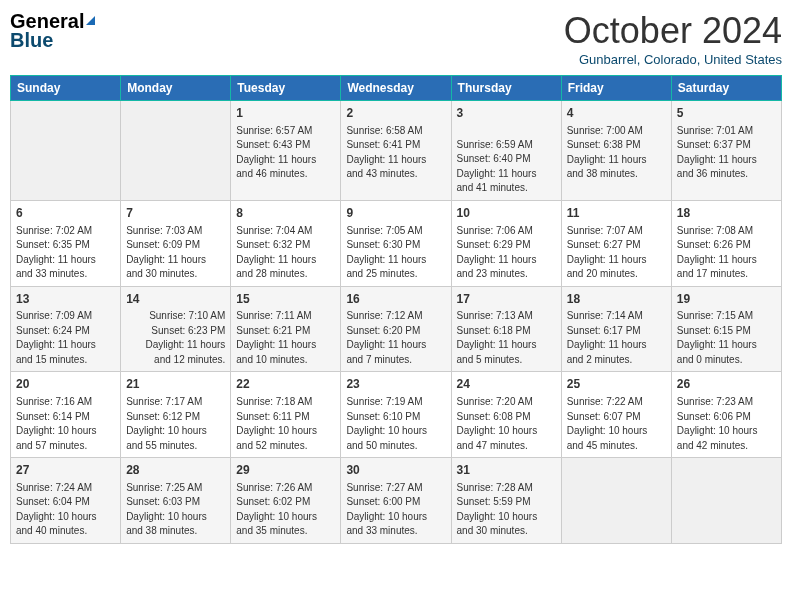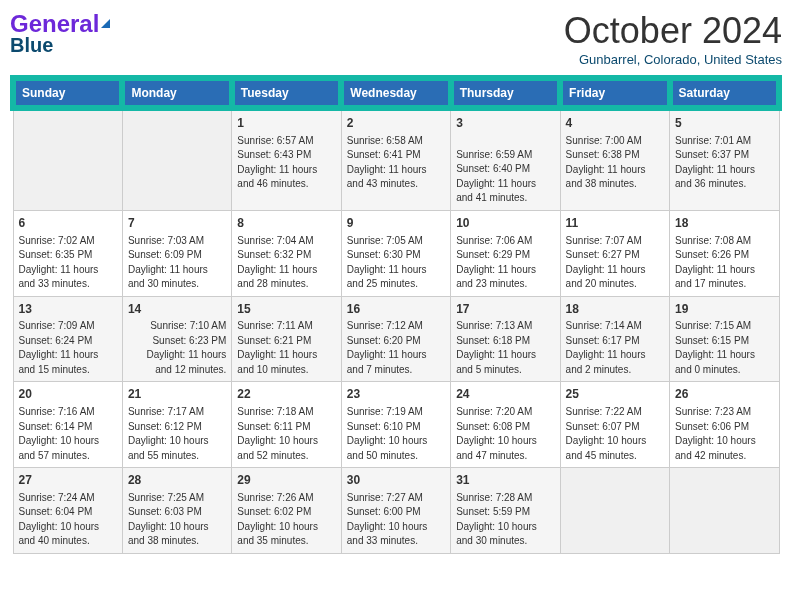--- a/index.html
+++ b/index.html
@@ -36,21 +36,21 @@
       border-collapse: collapse;
       font-size: 11px;
     }
     thead th {
       background-color: #2a6db5;
       color: #fff;
       text-align: left;
       padding: 5px 6px;
       font-size: 12px;
       font-weight: bold;
-      border: 6px solid #14b8a6;
+      border: 1px solid #14b8a6;
     }
     tbody td {
       border: 1px solid #ccc;
       vertical-align: top;
       padding: 4px 5px;
       height: 80px;
       width: calc(100% / 7);
       color: #333;
       line-height: 1.4;
     }
@@ -68,21 +68,21 @@
       line-height: 1.45;
     }
     .empty-cell { background-color: #f0f0f0 !important; }
   </style>
 </head>
 <body>
 
 <div class="header">
   <div class="logo">
     <div style="display:flex;align-items:center;">
-      <span style="font-size:24px;font-weight:bold;color:#6d28d9;">General</span>
+      <span style="font-size:20px;font-weight:bold;color:#000000;">General</span>
       <span style="display:inline-block;width:0;height:0;border-left:9px solid transparent;border-bottom:9px solid #1a6ab5;margin-left:2px;margin-bottom:2px;"></span>
     </div>
     <span style="font-size:20px;font-weight:bold;color:#0c4a6e;margin-top:-4px;">Blue</span>
   </div>
   <div class="title-block">
     <div class="month-title">October 2024</div>
     <div class="location">Gunbarrel, Colorado, United States</div>
   </div>
 </div>
 

